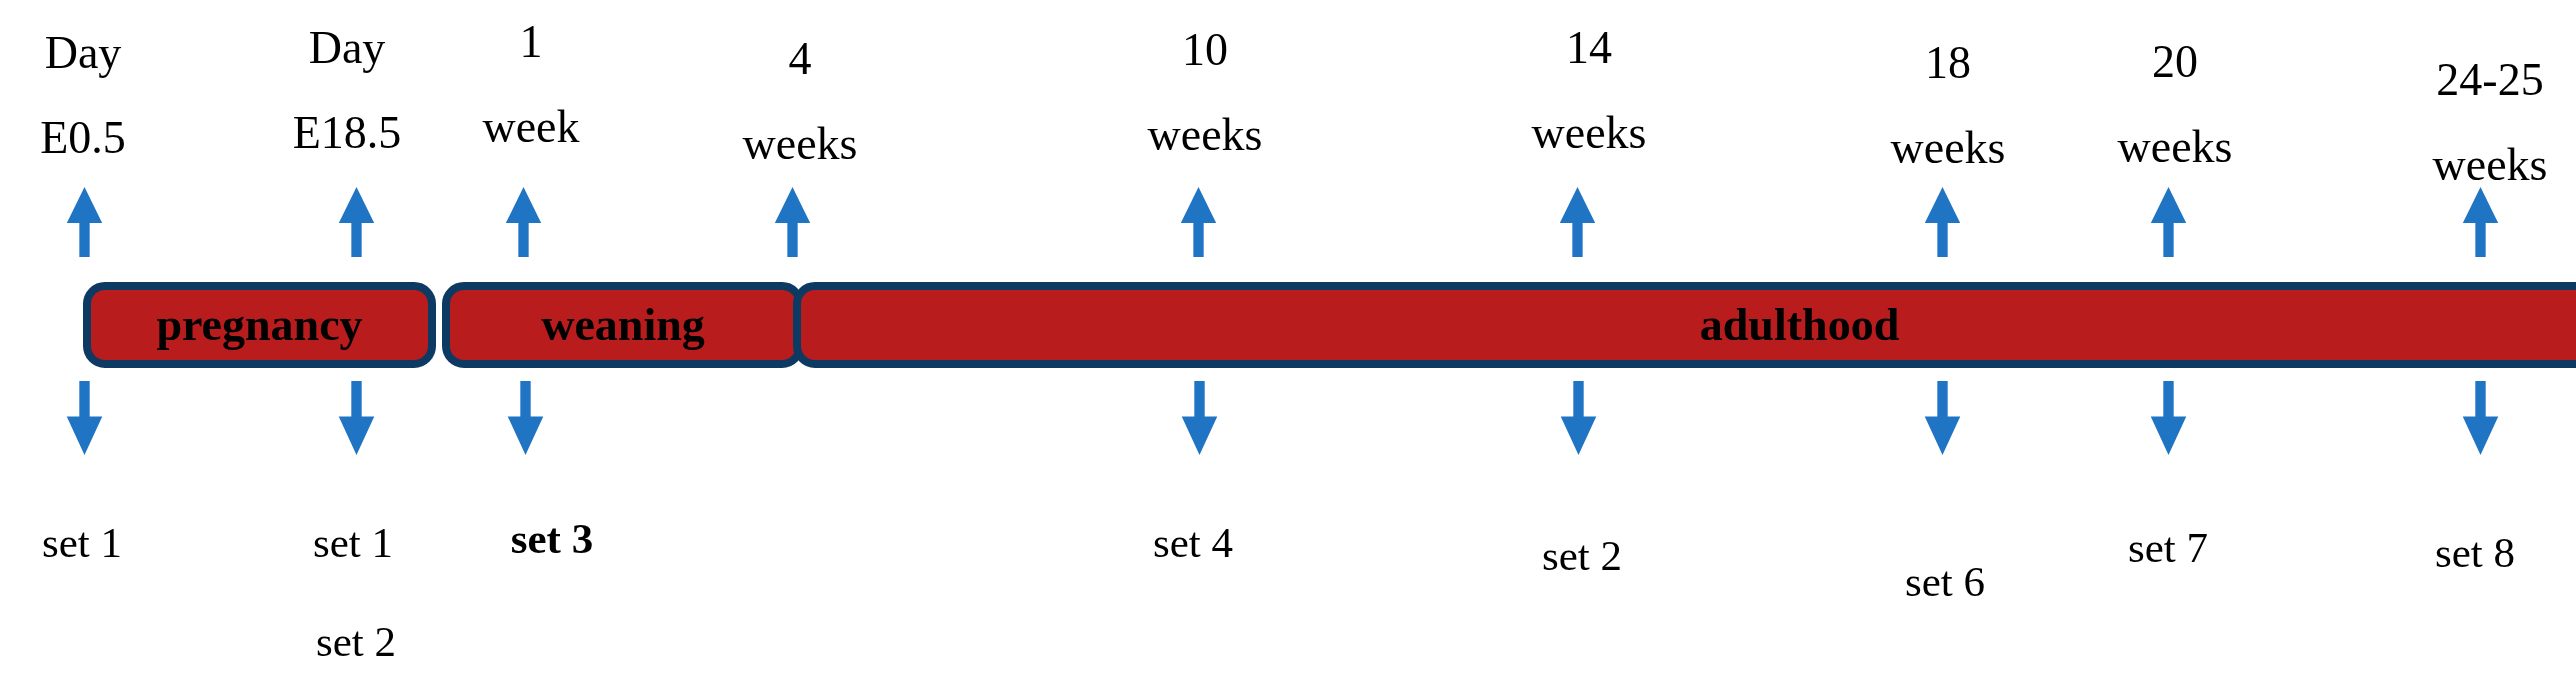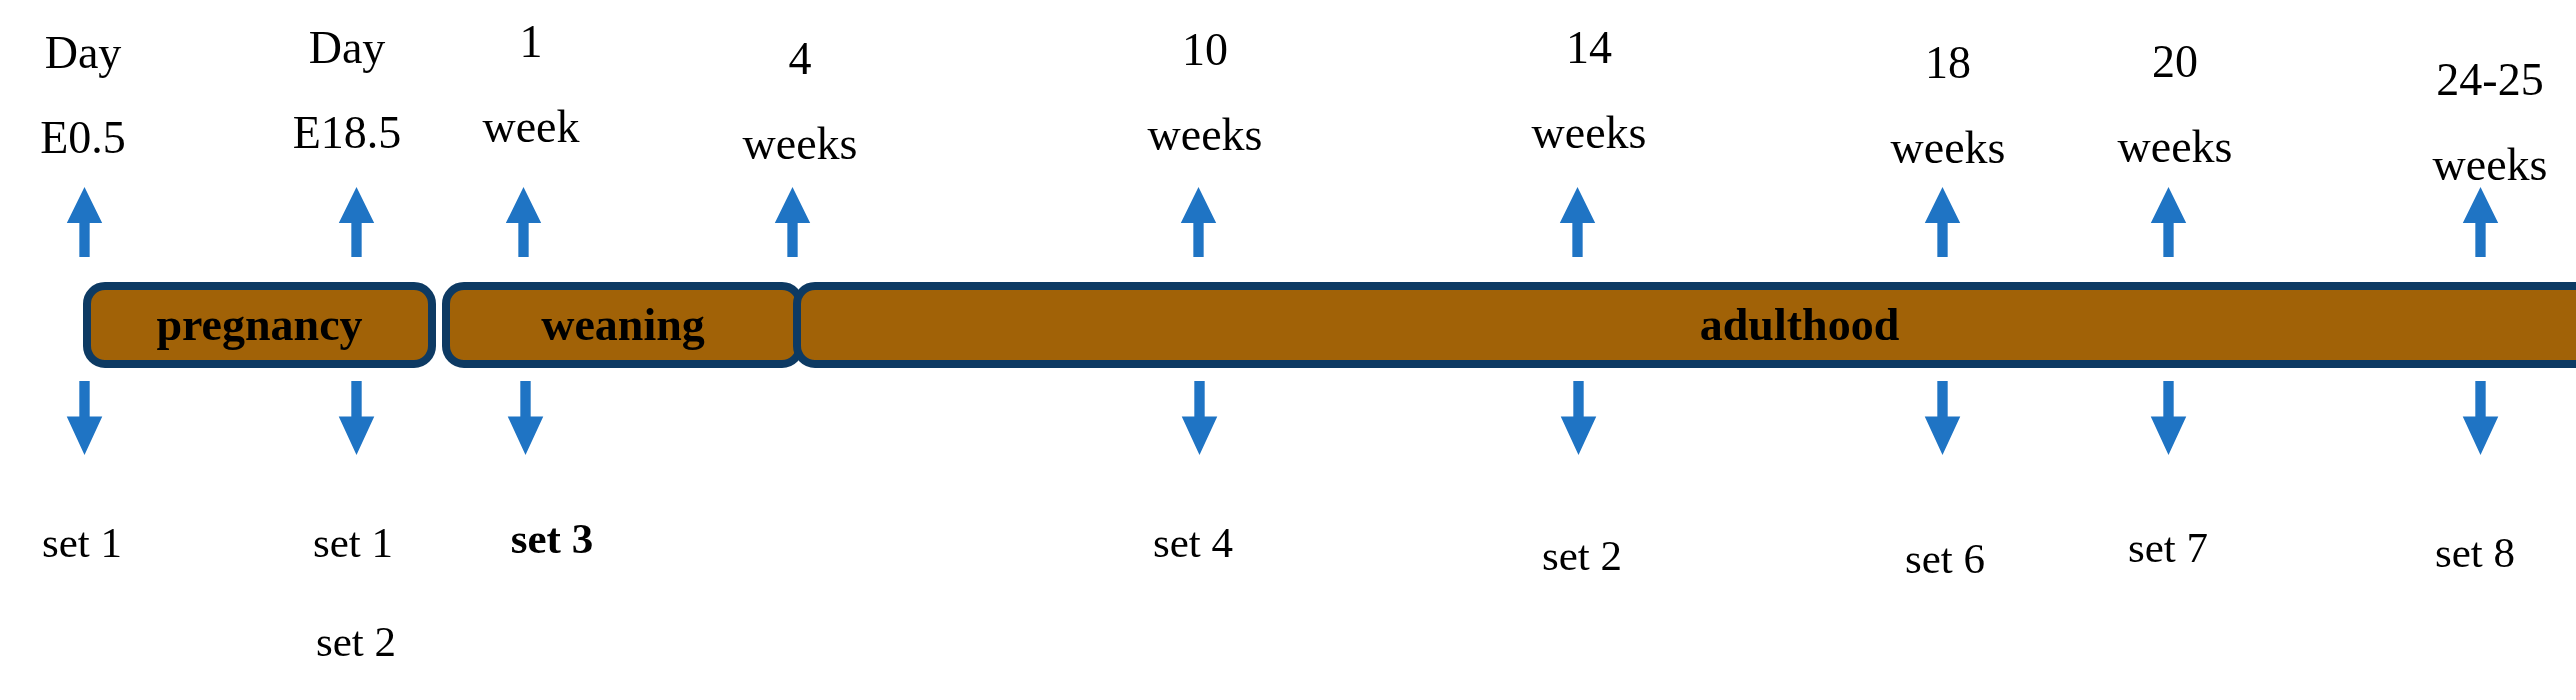--- a/index.html
+++ b/index.html
@@ -33,21 +33,21 @@
     color: var(--arrow, #1F74C4);
   }
   
   .phase {
     position: absolute;
     top: 282px;
     height: 86px;
     box-sizing: border-box;
     border: 8.2px solid var(--box-border, #0D3A63);
     border-radius: 22px;
-    background: #a16207;
+    background: #b91c1c;
     display: flex;
     align-items: center;
     justify-content: center;
   }
   .phase .phase-label {
     font-weight: bold;
     font-size: 46px;
     line-height: 1;
     white-space: nowrap;
   }
@@ -165,18 +165,18 @@
   <svg class="arrow" style="left:2462px; top:381px;" width="37" height="74" viewBox="0 0 50 100">
       <path fill="currentColor" d="M25 100 L1 48 L18 48 L18 0 L32 0 L32 48 L49 48 Z"></path>
     </svg>
 
   <div class="set" style="left:82px;  top:521px;">set 1</div>
   <div class="set" style="left:353px;  top:521px;">set 1</div>
   <div class="set" style="left:356px;  top:620px;">set 2</div>
   <div class="set" style="left:552px;  top:517px;font-weight:bold;">set 3</div>
   <div class="set" style="left:1193px; top:521px;">set 4</div>
   <div class="set" style="left:1582px; top:534px;">set 2</div>
-  <div class="set" style="left:1945px; top:537px;">set 6</div>
+  <div class="set" style="left:1945px; top:560px;">set 6</div>
   <div class="set" style="left:2168px; top:526px;">set 7</div>
   <div class="set" style="left:2475px; top:531px;">set 8</div>
 
 </div>
 
 
 </body></html>

